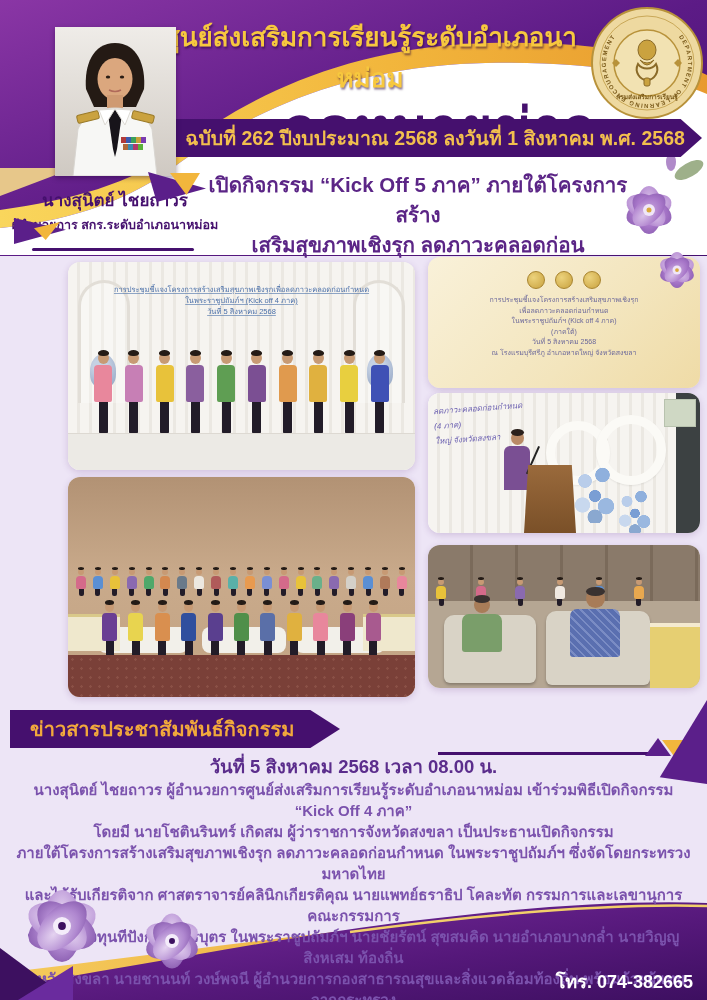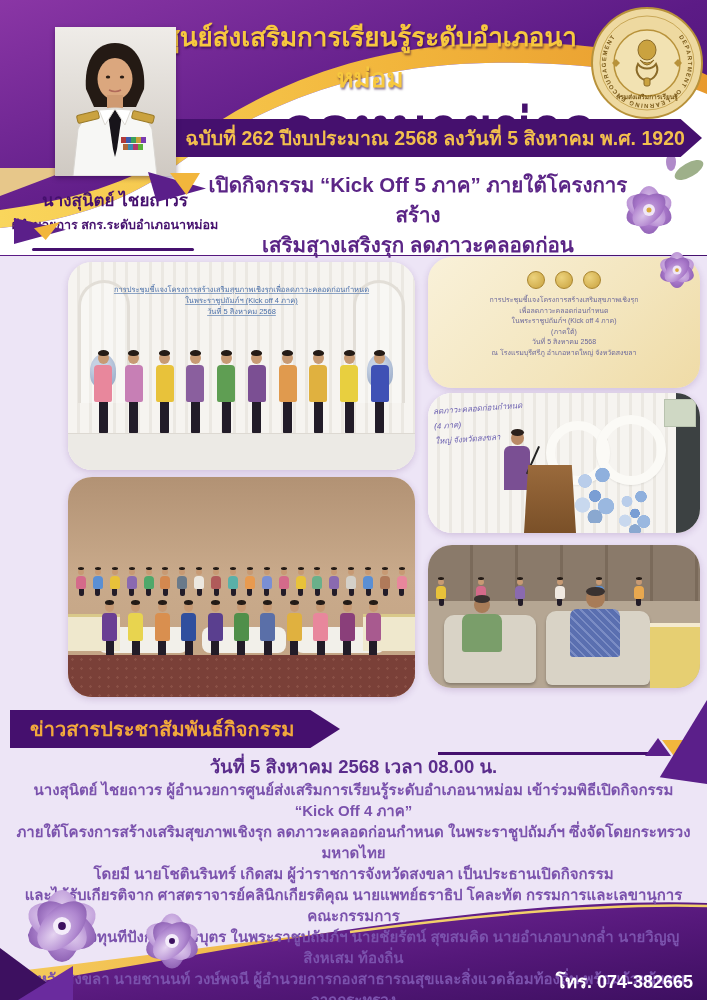--- a/index.html
+++ b/index.html
@@ -30,21 +30,21 @@
   #director{left:0px;top:170px;width:230px;height:86px;z-index:5;text-align:center;}
   #director .dname{margin-top:16px;font-size:17px;font-weight:bold;color:#45106e;}
   #director .dpos{font-size:12.5px;font-weight:bold;color:#45106e;margin-top:2px;}
   .hline{height:2.5px;background:#45106e;border-radius:2px;}
   .tri{position:absolute;}
 
   
   #orchid-right{right:-6px;top:148px;width:116px;height:164px;z-index:3;}
 
   
-  .photo{border-radius:24px;overflow:hidden;box-shadow:0 2px 7px rgba(90,40,120,.20);z-index:2;background:#fff;}
+  .photo{border-radius:12px;overflow:hidden;box-shadow:0 2px 7px rgba(90,40,120,.20);z-index:2;background:#fff;}
   #photo1{left:68px;top:262px;width:347px;height:208px;background:#f5f3ef;}
   #photo5{left:68px;top:477px;width:347px;height:220px;}
   #photo2{left:428px;top:257px;width:272px;height:131px;background:linear-gradient(135deg,#f9f1d9,#f3e5bd 60%,#efdba6);}
   #photo3{left:428px;top:393px;width:272px;height:140px;}
   #photo4{left:428px;top:545px;width:272px;height:143px;}
 
   
   .curtain{position:absolute;inset:0;background:repeating-linear-gradient(90deg,#f6f4f0 0 9px,#ebe8e2 9px 12px);}
   .stage-floor{position:absolute;left:0;right:0;bottom:0;height:36px;background:#eceae5;border-top:1px solid #ddd9d2;}
   .arch{position:absolute;top:18px;width:46px;height:120px;border:3px solid #e2ded7;border-bottom:none;
@@ -143,25 +143,25 @@
       </linearGradient>
     </defs>
     <rect x="0" y="0" width="707" height="256" fill="url(#purpGrad)"></rect>
     <path d="M0,210 C70,200 130,185 180,148 C250,96 340,52 465,44 C585,38 665,55 707,75 L707,95 C660,74 580,58 460,64 C330,72 240,118 170,170 C120,205 60,222 0,228 Z" fill="url(#goldGrad)"></path>
     <path d="M0,255 L0,228 C60,222 120,205 170,170 C240,118 330,72 460,64 C580,58 660,74 707,94 L707,255 Z" fill="#ffffff"></path>
     <path d="M0,168 L74,168 L0,196 Z" fill="#f5d98a" opacity="0.9"></path>
   </svg>
   <div id="org-title" class="abs">ศูนย์ส่งเสริมการเรียนรู้ระดับอำเภอนาหม่อม</div>
   <div id="newsletter-title" class="abs">จดหมายข่าว</div>
   <div id="issue-banner" class="abs">
-    <span>ฉบับที่ 262 ปีงบประมาณ 2568 ลงวันที่ 5 สิงหาคม พ.ศ. 1920</span>
+    <span>ฉบับที่ 262 ปีงบประมาณ 2568 ลงวันที่ 1 สิงหาคม พ.ศ. 2568</span>
   </div>
   <div id="headline" class="abs">
     <div>เปิดกิจกรรม “Kick Off 5 ภาค” ภายใต้โครงการสร้าง</div>
-    <div>เสริมสุางเสริงรุก ลดภาวะคลอดก่อน</div>
+    <div>เสริมสุขภาพเชิงรุก ลดภาวะคลอดก่อน</div>
   </div>
 
   
   <svg id="portrait" class="abs" viewBox="0 0 121 149">
     <defs>
       <linearGradient id="bgGrad" x1="0" y1="0" x2="0" y2="1">
         <stop offset="0" stop-color="#efece8"></stop>
           <stop offset="1" stop-color="#cfc9c2"></stop>
       </linearGradient>
     </defs>
@@ -586,22 +586,22 @@
   <span>ข่าวสารประชาสัมพันธ์กิจกรรม</span>
 </div>
 <div id="news-line" class="abs"></div>
 <div class="corner-tri" style="left:645px;top:738px;width:26px;height:18px;background:#5b1f8a;clip-path:polygon(50% 0,100% 100%,0 100%);"></div>
 <div class="corner-tri" style="left:662px;top:740px;width:60px;height:42px;background:#f2b63c;clip-path:polygon(0 0,100% 0,52% 100%);"></div>
 <div class="corner-tri" style="left:648px;top:700px;width:59px;height:84px;background:#5b1f8a;clip-path:polygon(100% 0,100% 100%,20% 92%);"></div>
 
 <div id="news-date" class="abs">วันที่ 5 สิงหาคม 2568 เวลา 08.00 น.</div>
 <div id="news-body" class="abs">
     <div class="body-line">นางสุนิตย์ ไชยถาวร ผู้อำนวยการศูนย์ส่งเสริมการเรียนรู้ระดับอำเภอนาหม่อม เข้าร่วมพิธีเปิดกิจกรรม “Kick Off 4 ภาค”</div>
+    <div class="body-line">โดยมี นายโชตินรินทร์ เกิดสม ผู้ว่าราชการจังหวัดสงขลา เป็นประธานเปิดกิจกรรม</div>
     <div class="body-line">ภายใต้โครงการสร้างเสริมสุขภาพเชิงรุก ลดภาวะคลอดก่อนกำหนด ในพระราชูปถัมภ์ฯ ซึ่งจัดโดยกระทรวงมหาดไทย</div>
-    <div class="body-line">โดยมี นายโชตินรินทร์ เกิดสม ผู้ว่าราชการจังหวัดสงขลา เป็นประธานเปิดกิจกรรม</div>
     <div class="body-line">และได้รับเกียรติจาก ศาสตราจารย์คลินิกเกียรติคุณ นายแพทย์ธราธิป โคละทัต กรรมการและเลขานุการคณะกรรมการ</div>
     <div class="body-line">บริหารกองทุนทีปังกรนภัทรบุตร ในพระราชูปถัมภ์ฯ นายชัยรัตน์ สุขสมคิด นายอำเภอบางกล่ำ นายวิญญู สิงหเสม ท้องถิ่น</div>
     <div class="body-line">จังหวัดสงขลา นายชานนท์ วงษ์พจนี ผู้อำนวยการกองสาธารณสุขและสิ่งแวดล้อมท้องถิ่น พร้อมด้วยผู้แทนจากกระทรวง</div>
   </div>
 
 <svg id="footer-svg" class="abs" viewBox="0 0 707 122">
   <defs>
     <linearGradient id="footPurp" x1="0" y1="0" x2="1" y2="1">
       <stop offset="0" stop-color="#7a2da0"></stop>
         <stop offset="0.6" stop-color="#55187a"></stop>

